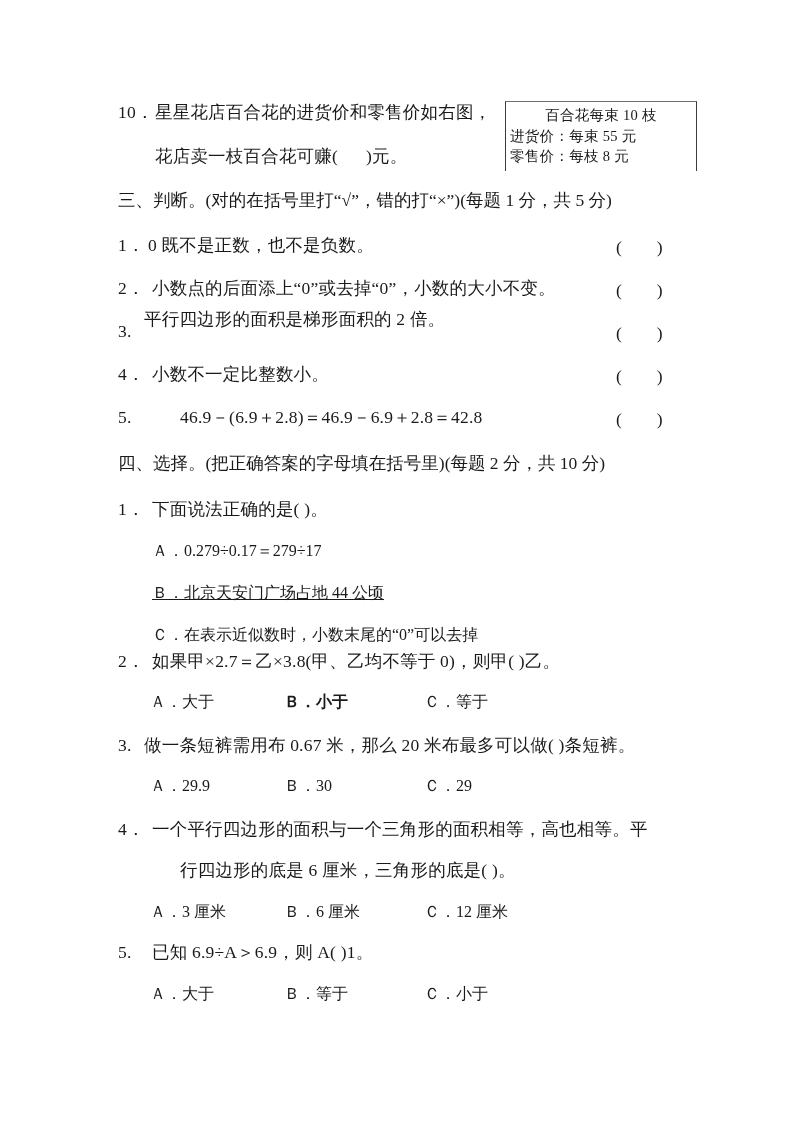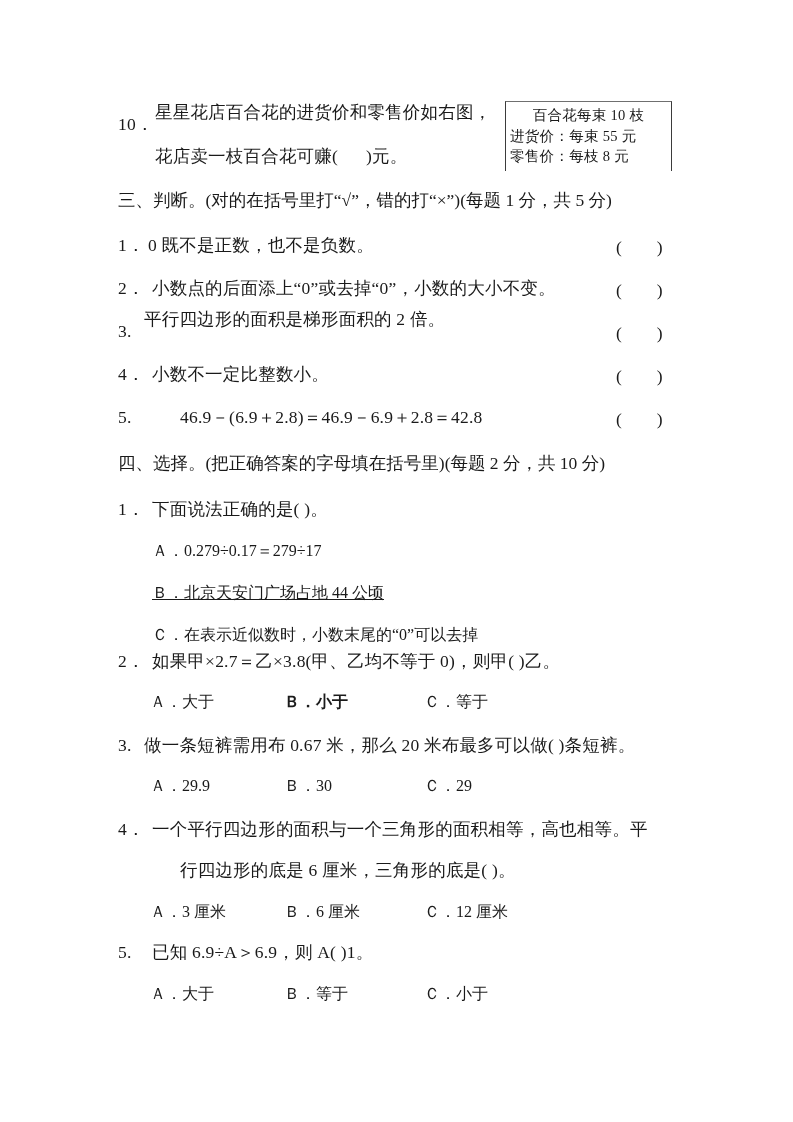--- a/index.html
+++ b/index.html
@@ -46,41 +46,41 @@
     font-size: 16px;
     white-space: nowrap;
     text-align: center;
   }
 
   
   .figure-box {
     position: absolute;
     left: 505px;
     top: 101px;
-    width: 167px;
+    width: 192px;
     border-left: 1.2px solid #3b3b3b;
     border-right: 1.2px solid #3b3b3b;
     border-top: 1.2px solid #6f6f6f;
     padding: 3px 4px 4px 4px;
     box-sizing: border-box;
   }
   .figure-box .fline {
     font-size: 14.5px;
     line-height: 1.42;
     white-space: nowrap;
     letter-spacing: 0.3px;
   }
   .figure-box .fline.center { text-align: center; }
 </style>
 </head>
 <body>
 
 <div class="page">
 
-  <div class="line" style="left:118px; top:116px;">10．</div>
+  <div class="line" style="left:118px; top:104px;">10．</div>
   <div class="line" style="left:155px; top:104px;">星星花店百合花的进货价和零售价如右图，</div>
   <div class="line" style="left:155px; top:148px;">花店卖一枝百合花可赚(</div>
   <div class="line" style="left:366px; top:148px;">)元。</div>
 
   <div class="figure-box">
     <div class="fline center">百合花每束 10 枝</div>
     <div class="fline">进货价：每束 55 元</div>
     <div class="fline">零售价：每枝 8 元</div>
   </div>
 

